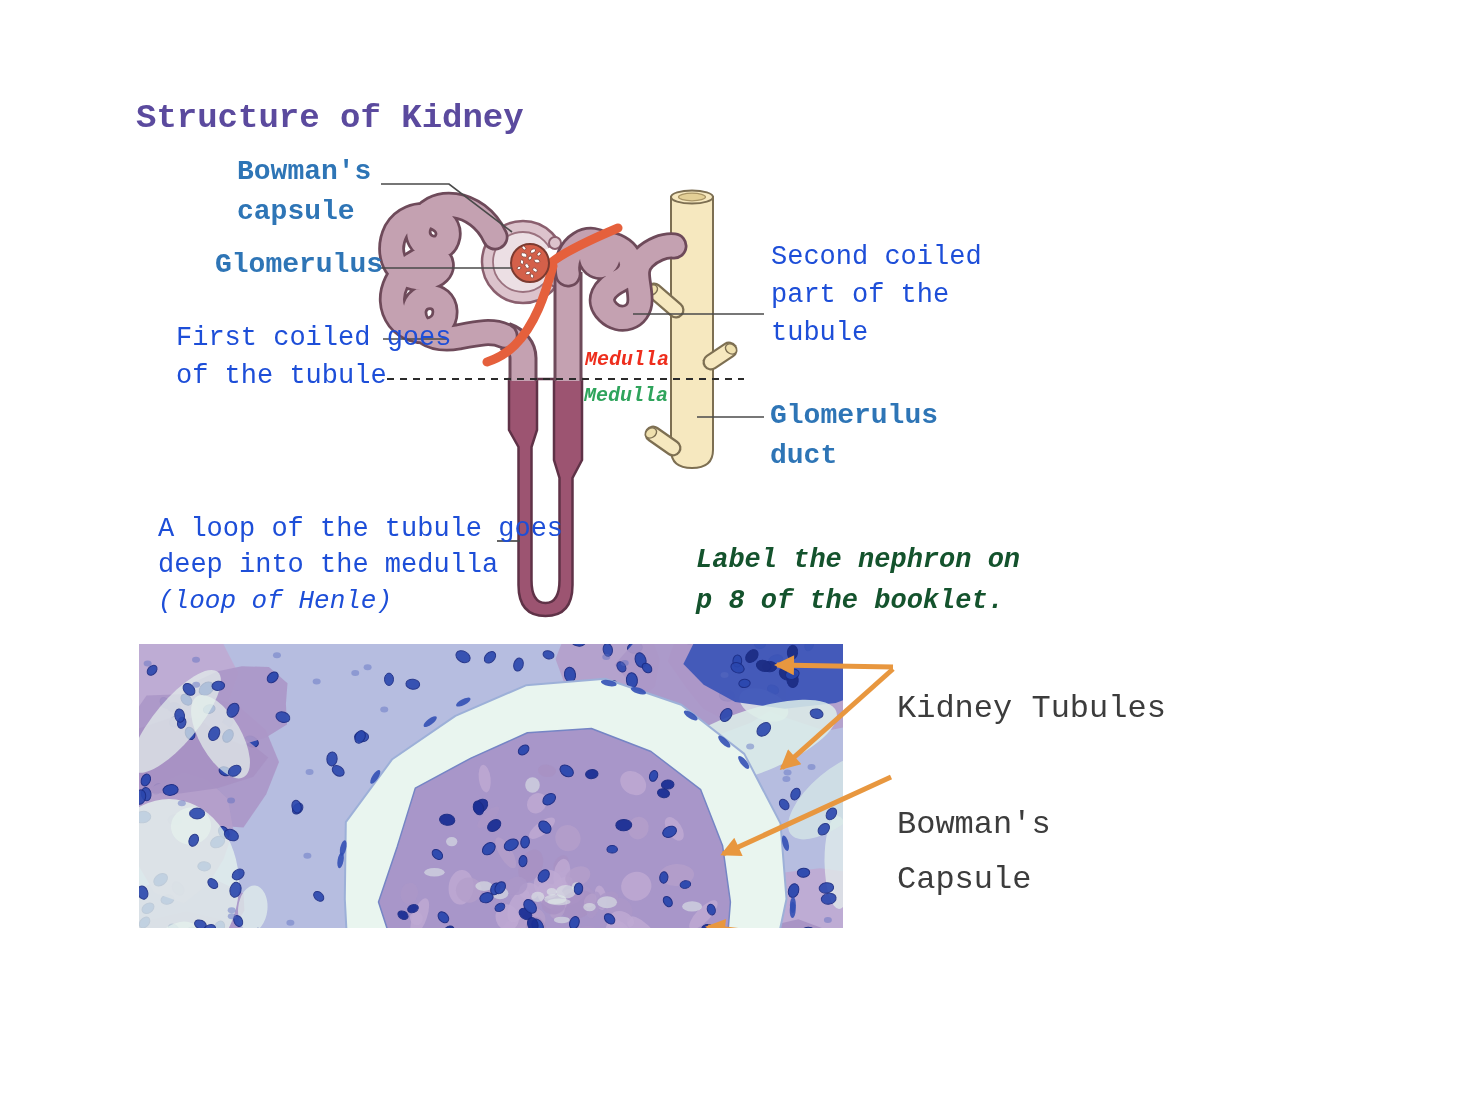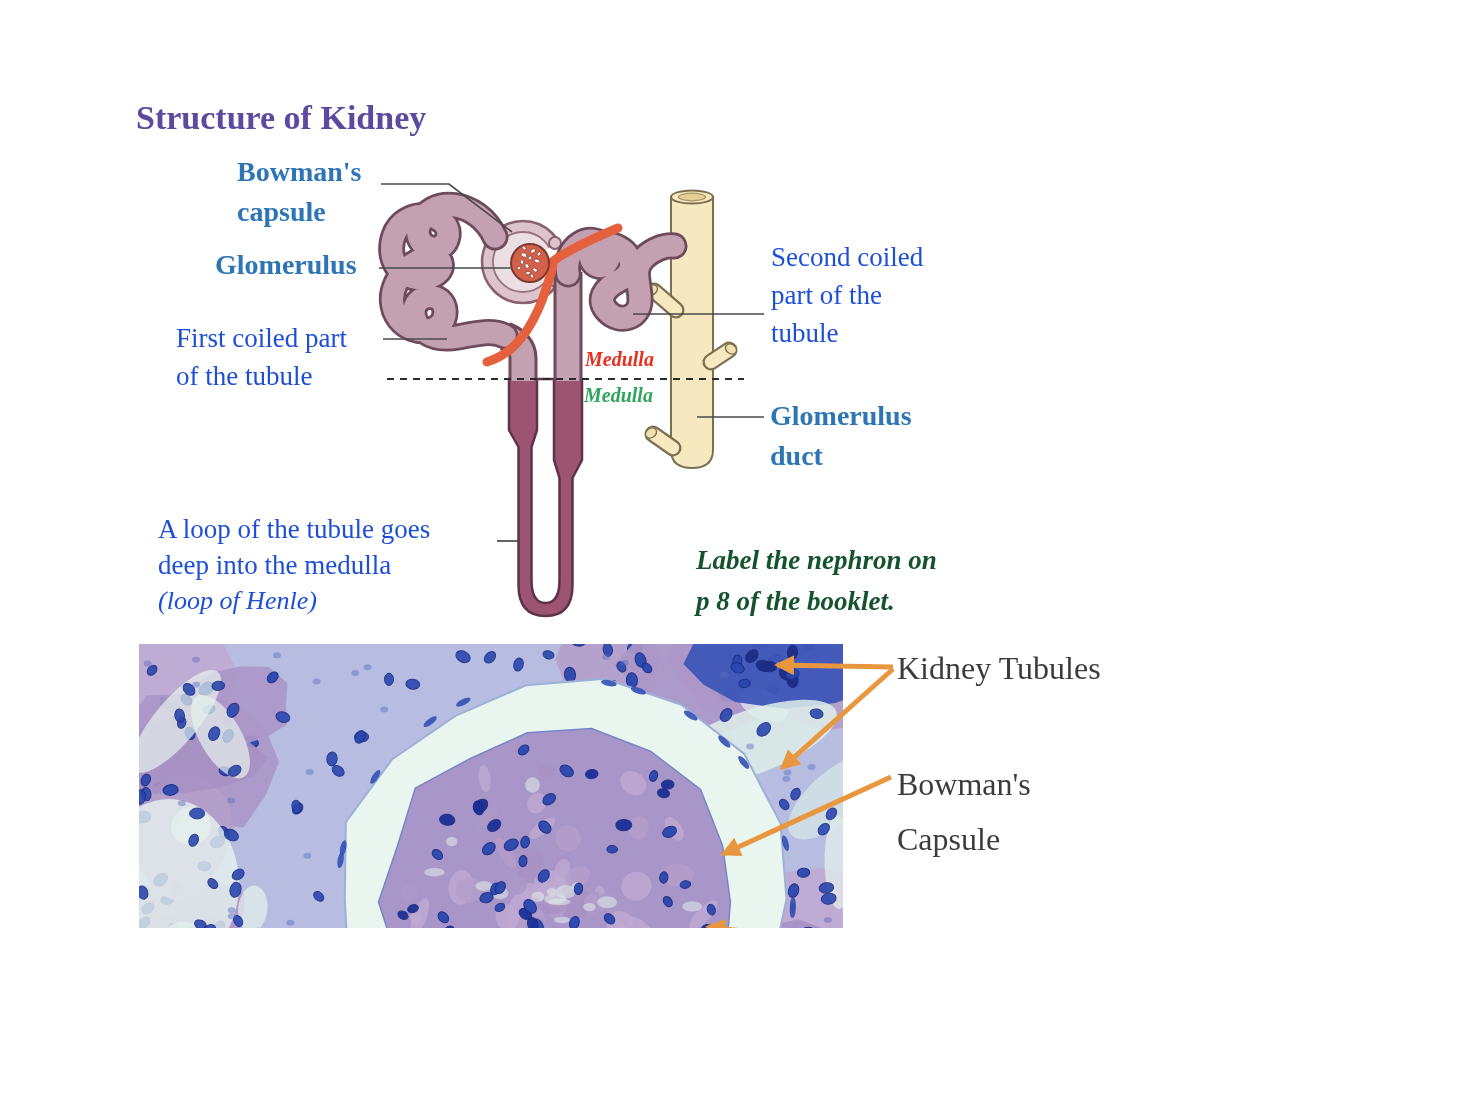--- a/index.html
+++ b/index.html
@@ -1,34 +1,34 @@
 <!DOCTYPE html>
 <html><head>
 <meta charset="utf-8">
 <style>
   html,body{margin:0;padding:0;background:#fff;}
   #page{position:relative;width:1482px;height:928px;background:#ffffff;overflow:hidden;
-        font-family:Liberation Serif, serif;}
+        font-family:Liberation Mono, monospace;}
   #page svg{position:absolute;left:0;top:0;pointer-events:none;}
   .lbl{position:absolute;white-space:nowrap;}
   #title{left:136px;top:99px;font-size:34px;font-weight:700;color:#5b4a9e;}
   .blue{color:#2e75b6;font-weight:700;}
   .gray{color:#1d4ed8;}
   #lbl-bowmans{left:237px;top:152px;font-size:28px;line-height:40px;}
   #lbl-glom{left:215px;top:249px;font-size:28px;}
   #lbl-first{left:176px;top:319px;font-size:27px;line-height:38px;}
   #lbl-second{left:771px;top:238px;font-size:27px;line-height:38px;}
   #lbl-duct{left:770px;top:396px;font-size:28px;line-height:40px;}
   #lbl-loop{left:158px;top:492px;font-size:27px;line-height:36px;margin-top:19px;}
   #lbl-loop .note{font-size:26px;font-style:italic;line-height:30px;margin-top:3px;}
   #lbl-cortex{left:585px;top:348px;font-size:20px;font-weight:700;font-style:italic;color:#ee2e1d;}
   #lbl-medulla{left:584px;top:384px;font-size:20px;font-weight:700;font-style:italic;color:#2fa45c;}
   #lbl-instruction{left:696px;top:540px;font-size:27px;line-height:41px;font-style:italic;
                    font-weight:600;color:#14532d;}
-  .micro-lbl{font-size:32px;color:#3c3c3c;}
+  .micro-lbl{font-size:32px;color:#3c3c3c;margin-top:40px;}
   #lbl-m-tubules{left:897px;top:650px;}
   #lbl-m-bowmans{left:897px;top:757px;line-height:55px;}
   #lbl-m-space{left:897px;top:921px;color:#101010;}
   #lbl-m-glom{left:897px;top:1031px;}
   #micro-wrap{position:absolute;left:139px;top:644px;width:704px;height:468px;}
 </style>
 </head>
 <body>
 
 <div id="page">
@@ -552,21 +552,21 @@
   <div class="lbl" id="title">Structure of Kidney</div>
 
   <div class="lbl blue" id="lbl-bowmans">
     <div>Bowman's</div>
     <div>capsule</div>
   </div>
 
   <div class="lbl blue" id="lbl-glom">Glomerulus</div>
 
   <div class="lbl gray" id="lbl-first">
-    <div>First coiled part</div>
+    <div>First coiled goes</div>
     <div>of the tubule</div>
   </div>
 
   <div class="lbl gray" id="lbl-second">
     <div>Second coiled</div>
     <div>part of the</div>
     <div>tubule</div>
   </div>
 
   <div class="lbl blue" id="lbl-duct">

